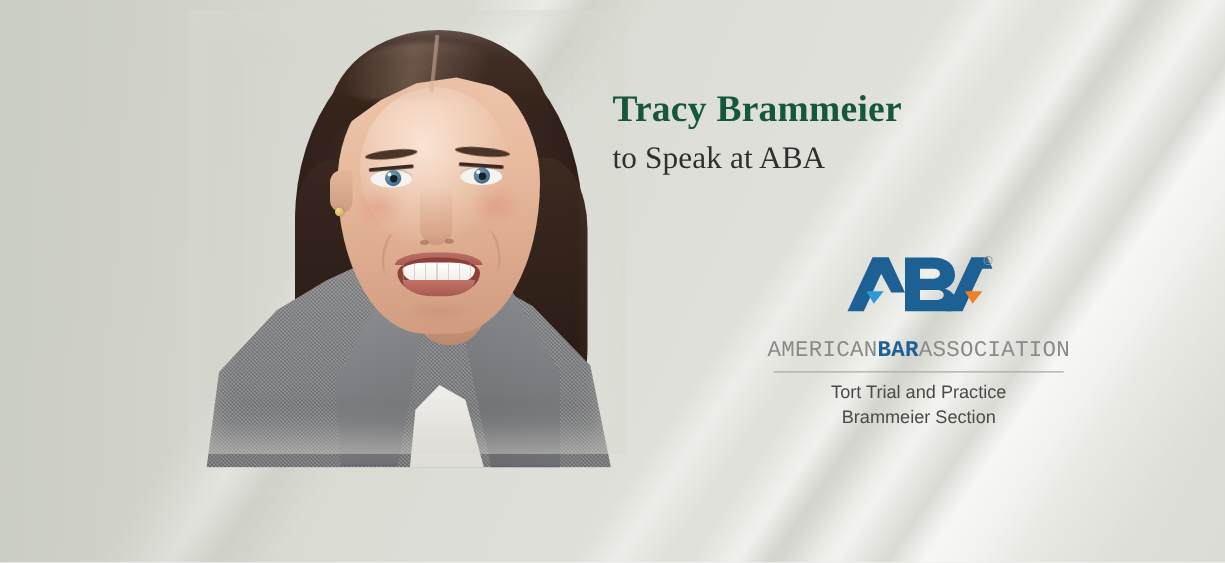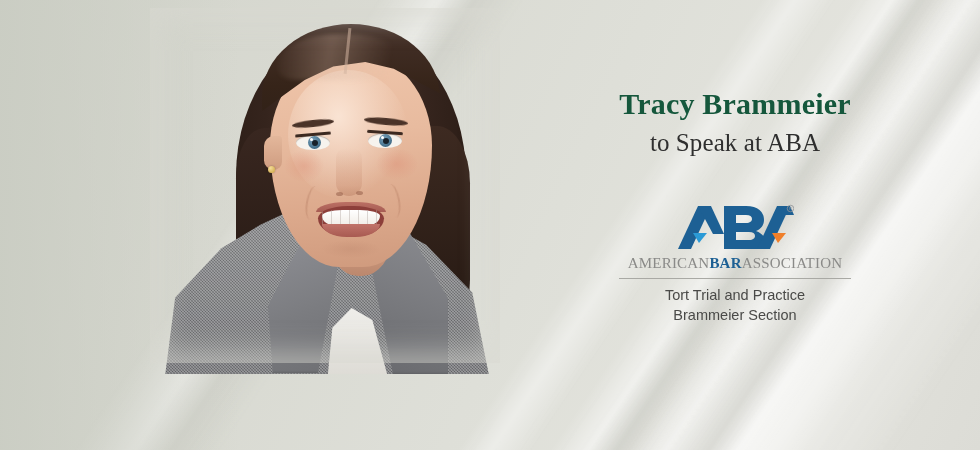--- a/index.html
+++ b/index.html
@@ -292,22 +292,21 @@
   
   .portrait-fade {
     position: absolute; inset: 0;
     pointer-events: none;
     box-shadow: inset 0 0 26px 12px rgba(216,217,209,0.55);
   }
 
   
   #text-block {
     position: absolute;
-    left: 490px; top: 88px; width: 490px;
-    text-align: center;
+    left: 490px; top: 72px; width: 490px;
   }
   #headline-name {
     font-size: 30px;
     font-weight: bold;
     color: #15573c;
     letter-spacing: .2px;
     line-height: 1.06;
     margin: 0;
   }
   .headline-sub {
@@ -319,25 +318,25 @@
   }
 
   
   #aba-logo {
     position: absolute;
     left: 490px; top: 203px; width: 490px;
     text-align: center;
   }
   .aba-mark { display: block; margin: 0 auto; }
   .aba-wordmark {
-    font-family: Liberation Serif, serif;
-    font-size: 15px;
+    font-family: Liberation Mono, monospace;
+    font-size: 18px;
     letter-spacing: .2px;
     color: #8a8a88;
-    margin-top: 4px;
+    margin-top: 20px;
     white-space: nowrap;
   }
   .aba-wordmark .bar { color: #1d6094; font-weight: bold; }
   .aba-rule {
     width: 232px; height: 1px; background: #a9a9a4;
     margin: 6px auto 0 auto;
   }
   .aba-section {
     font-family: "Liberation Sans", sans-serif;
     font-size: 14.5px;

